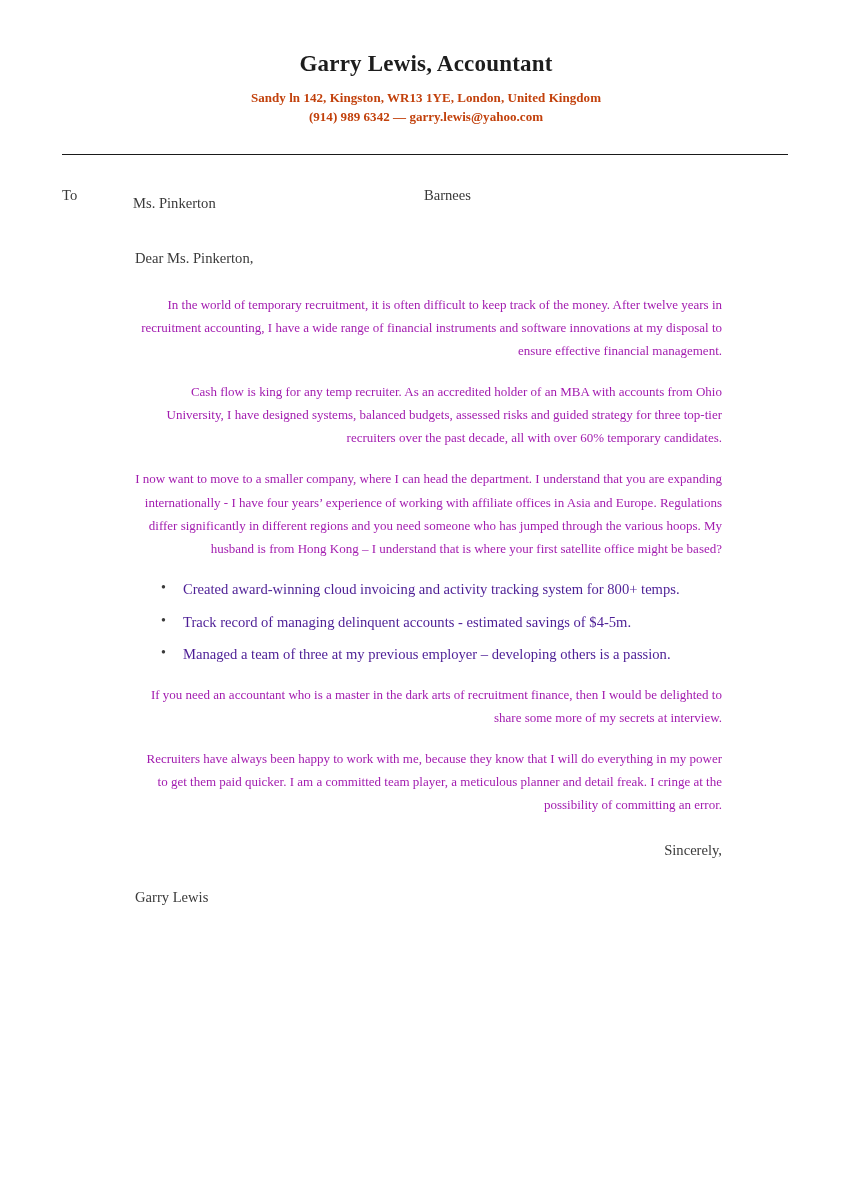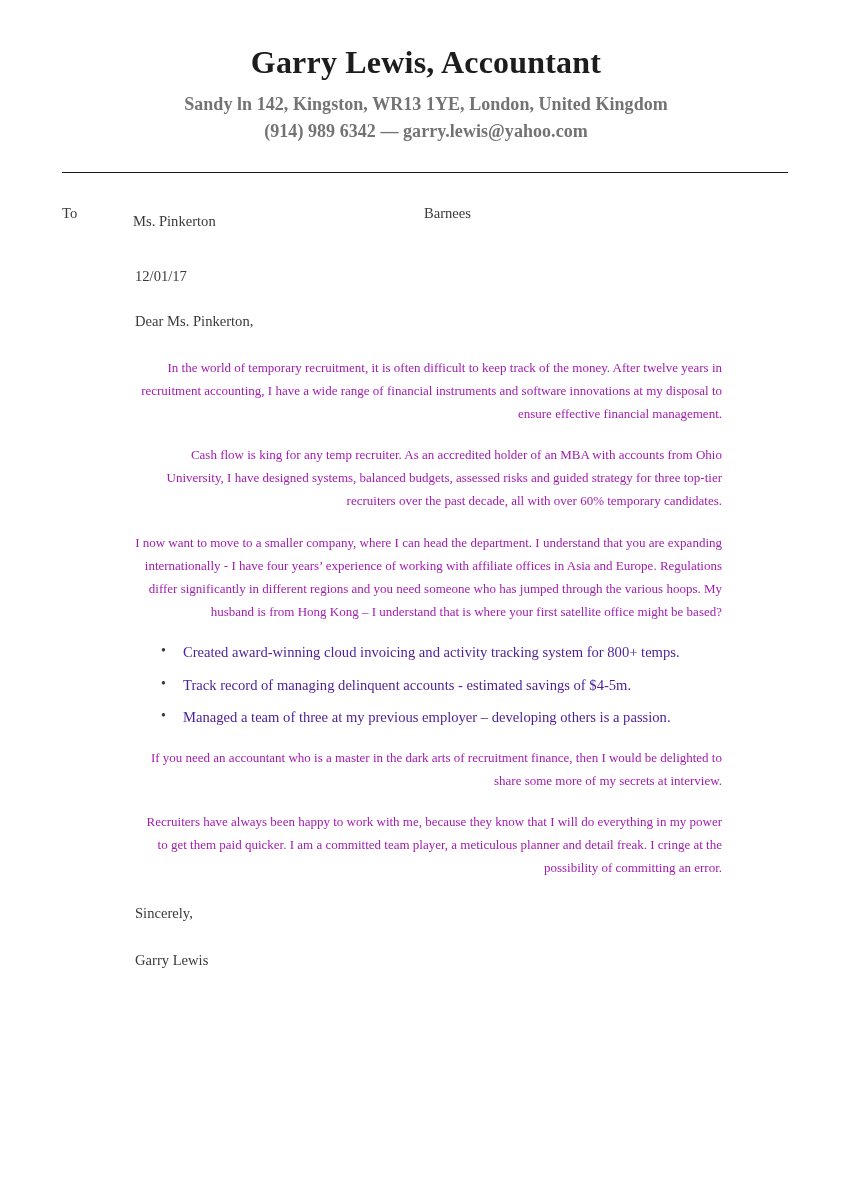--- a/index.html
+++ b/index.html
@@ -23,31 +23,31 @@
     background: #ffffff;
     overflow: hidden;
   }
 
   
   .letterhead {
     padding-top: 34px;
     text-align: center;
   }
   .lh-name {
-    font-size: 32px;
+    font-size: 23px;
     font-weight: bold;
     letter-spacing: 0.2px;
     color: #1d1d1d;
     line-height: 1.25;
-    margin: 8px 0 9px 0;
+    margin: 16px 0 9px 0;
   }
   .lh-line {
-    font-size: 18px;
+    font-size: 13px;
     font-weight: bold;
-    color: #737373;
+    color: #c2410c;
     line-height: 1.5;
     margin: 0;
     letter-spacing: 0.05px;
   }
 
   
   .rule-wrap {
     margin-top: 27px;
     padding: 0 62px 0 62px;
   }
@@ -128,20 +128,21 @@
     left: -9px;
     top: -1px;
     font-size: 14px;
     color: #3a3a3a;
   }
   .closing {
     font-size: 14.6px;
     color: #3a3a3a;
     margin: 24px 0 0 0;
     line-height: 1.5;
+    text-align: right;
   }
   .signature {
     font-size: 14.6px;
     color: #3a3a3a;
     margin: 25px 0 0 0;
     line-height: 1.5;
   }
 </style>
 </head>
 <body>
@@ -159,21 +160,20 @@
   </div>
 
   <div class="recipient-row">
     <span class="rcp-to">To</span>
     <span class="rcp-name">Ms. Pinkerton</span>
     <span class="rcp-company">Barnees</span>
   </div>
 
   <main class="body">
 
-    <div class="date">12/01/17</div>
 
     <div class="salutation">Dear Ms. Pinkerton,</div>
 
     <p class="para">In the world of temporary recruitment, it is often difficult to keep track of the money. After twelve years in recruitment accounting, I have a wide range of financial instruments and software innovations at my disposal to ensure effective financial management.</p>
     <p class="para">Cash flow is king for any temp recruiter.  As an accredited holder of an MBA with accounts from Ohio University, I have designed systems, balanced budgets, assessed risks and guided strategy for three top-tier recruiters over the past decade, all with over 60% temporary candidates.</p>
     <p class="para">I now want to move to a smaller company, where I can head the department. I understand that you are expanding internationally - I have four years’ experience of working with affiliate offices in Asia and Europe. Regulations differ significantly in different regions and you need someone who has jumped through the various hoops. My husband is from Hong Kong – I understand that is where your first satellite office might be based?</p>
 
     <ul class="bullets">
       <li>Created award-winning cloud invoicing and activity tracking system for 800+ temps.</li>
       <li>Track record of managing delinquent accounts - estimated savings of $4-5m.</li>

